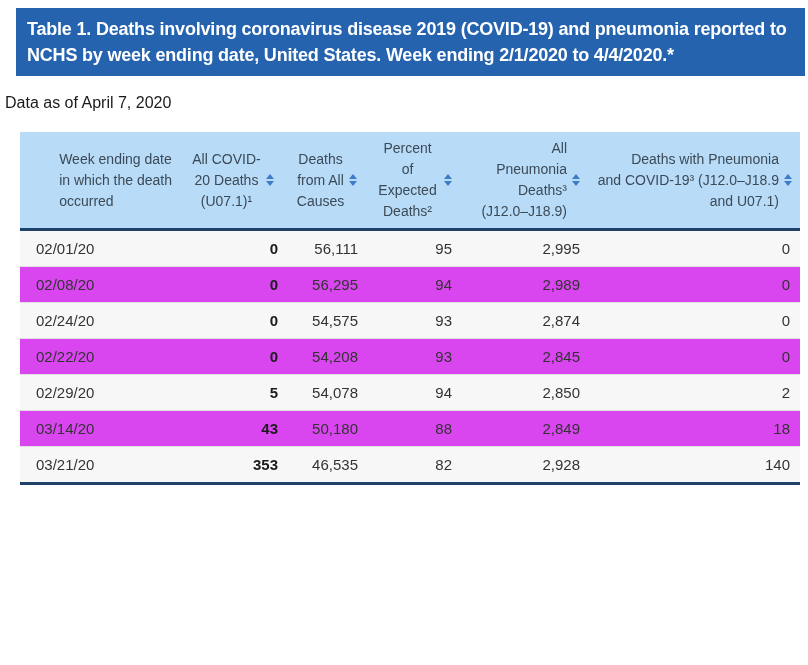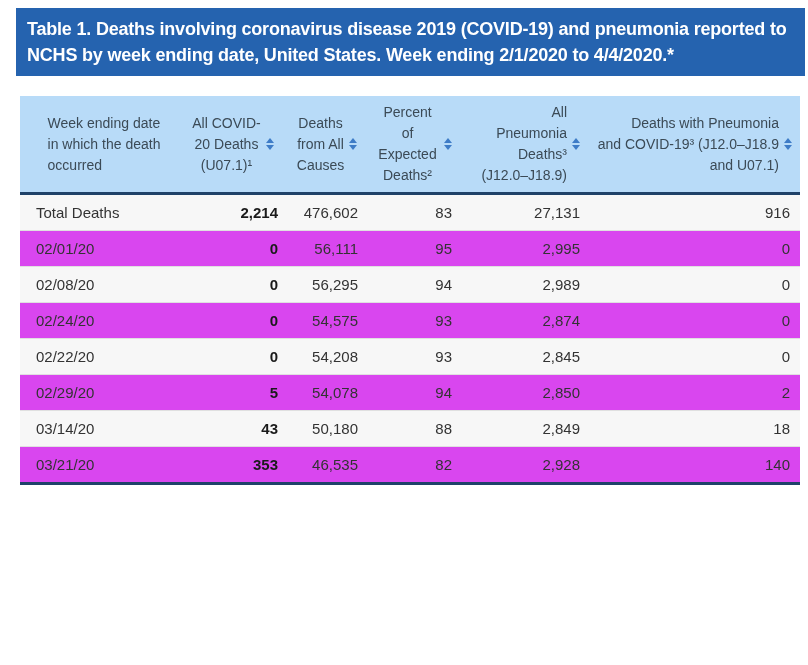--- a/index.html
+++ b/index.html
@@ -33,21 +33,21 @@
     background:var(--header-bg, #b8dbf8);
     color:var(--header-text, #3b4a56);
     font-weight:normal;
     font-size:14px;
     line-height:21px;
     padding:6px 8px;
     vertical-align:middle;
   }
   thead th.c1 { padding-left:16px; }
   .thi { display:flex; align-items:center; }
-  .thi.start { justify-content:center; }
+  .thi.start { justify-content:flex-end; }
   .thi.center { justify-content:center; }
   .thi.end { justify-content:flex-end; }
   .tht { white-space:pre-line; }
   .ta-l { text-align:left; } .ta-c { text-align:center; } .ta-r { text-align:right; }
   .sort {
     display:flex; flex-direction:column; gap:2px;
     margin-left:5px; flex:0 0 auto; cursor:pointer;
   }
   .sort .u {
     width:0; height:0;
@@ -76,20 +76,21 @@
 </style>
 </head>
 <body>
 
 <div class="page">
 
   <div class="banner">
     <span>Table 1. Deaths involving coronavirus disease 2019 (COVID-19) and pneumonia reported to NCHS by week ending date, United States. Week ending 2/1/2020 to 4/4/2020.*</span>
   </div>
 
+  <p class="asof">Data as of April 7, 2020</p>
 
   <table class="deaths">
     <colgroup>
       <col style="width:160px">
         <col style="width:106px">
         <col style="width:82px">
       <col style="width:92px">
         <col style="width:128px">
         <col style="width:212px">
     </colgroup>
@@ -155,28 +156,20 @@
             <span class="sort">
                 <i class="u"></i>
                 <i class="d"></i>
               </span>
           </div>
         </th>
       </tr>
     </thead>
     <tbody>
       <tr>
-        <td class="c1">Total Deaths</td>
-        <td class="c2">2,214</td>
-        <td class="c3">476,602</td>
-        <td class="c4">83</td>
-        <td class="c5">27,131</td>
-        <td class="c6">916</td>
-      </tr>
-      <tr>
         <td class="c1">02/01/20</td>
         <td class="c2">0</td>
         <td class="c3">56,111</td>
         <td class="c4">95</td>
         <td class="c5">2,995</td>
         <td class="c6">0</td>
       </tr>
       <tr>
         <td class="c1">02/08/20</td>
         <td class="c2">0</td>

